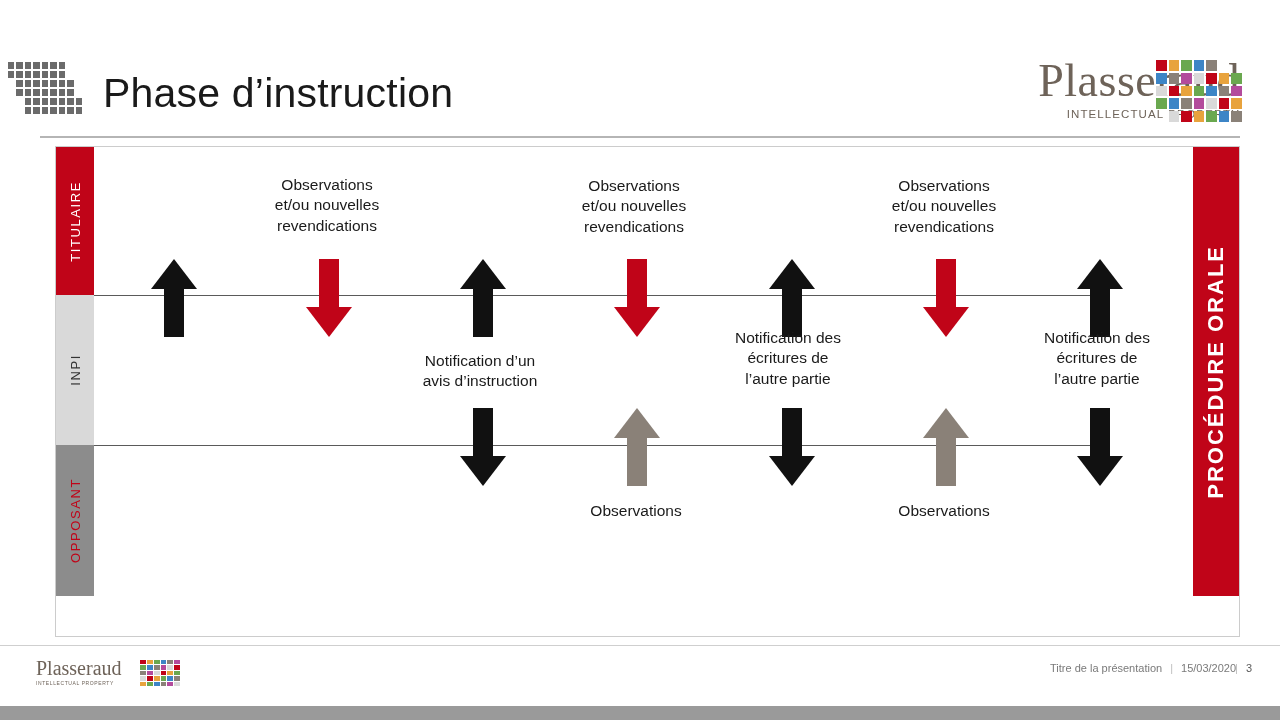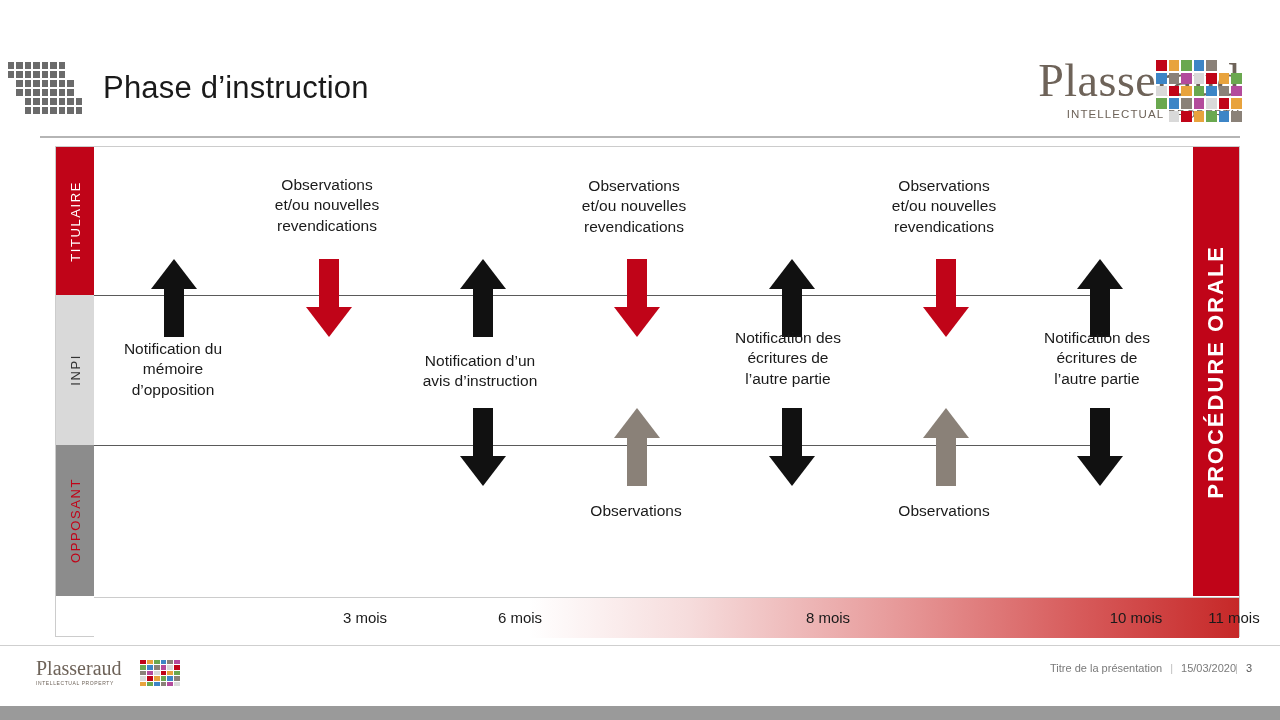--- a/index.html
+++ b/index.html
@@ -13,21 +13,21 @@
     position: relative;
     font-family: "Liberation Sans", sans-serif;
     overflow: hidden;
   }
 
   
   .slide-title {
     position: absolute;
     left: 103px;
     top: 70px;
-    font-size: 31px;
+    font-size: 41px;
     color: #1a1a1a;
     letter-spacing: 0.2px;
   }
 
   .deco-dots {
     position: absolute;
     left: 8px;
     top: 62px;
     width: 74px;
     height: 52px;
@@ -453,42 +453,32 @@
   <div class="lbl" style="left:271px; top:28px; width:200px; white-space:pre-line;">Observations
 et/ou nouvelles
 revendications</div>
   <div class="lbl" style="left:578px; top:29px; width:200px; white-space:pre-line;">Observations
 et/ou nouvelles
 revendications</div>
   <div class="lbl" style="left:888px; top:29px; width:200px; white-space:pre-line;">Observations
 et/ou nouvelles
 revendications</div>
 
-  <div class="lbl" style="left:117px; top:192px; width:190px; white-space:pre-line;">Notification du
-mémoire
-d’opposition</div>
   <div class="lbl" style="left:424px; top:204px; width:200px; white-space:pre-line;">Notification d’un
 avis d’instruction</div>
   <div class="lbl" style="left:732px; top:181px; width:190px; white-space:pre-line;">Notification des
 écritures de
 l’autre partie</div>
   <div class="lbl" style="left:1041px; top:181px; width:190px; white-space:pre-line;">Notification des
 écritures de
 l’autre partie</div>
 
   <div class="lbl" style="left:580px; top:354px; width:200px;">Observations</div>
   <div class="lbl" style="left:888px; top:354px; width:200px;">Observations</div>
 
-  <div class="timeline">
-    <div class="tick" style="left:271px;">3 mois</div>
-    <div class="tick" style="left:426px;">6 mois</div>
-    <div class="tick" style="left:734px;">8 mois</div>
-    <div class="tick" style="left:1042px;">10 mois</div>
-    <div class="tick" style="left:1140px;">11 mois</div>
-  </div>
 </div>
 
 <div class="footer-rule"></div>
 
 <div class="footer-brand">
   <div class="footer-brand-name">Plasseraud</div>
   <div class="footer-brand-sub">INTELLECTUAL PROPERTY</div>
 </div>
 <div class="footer-grid">
     <i style="background: rgb(192, 4, 24);"></i>

